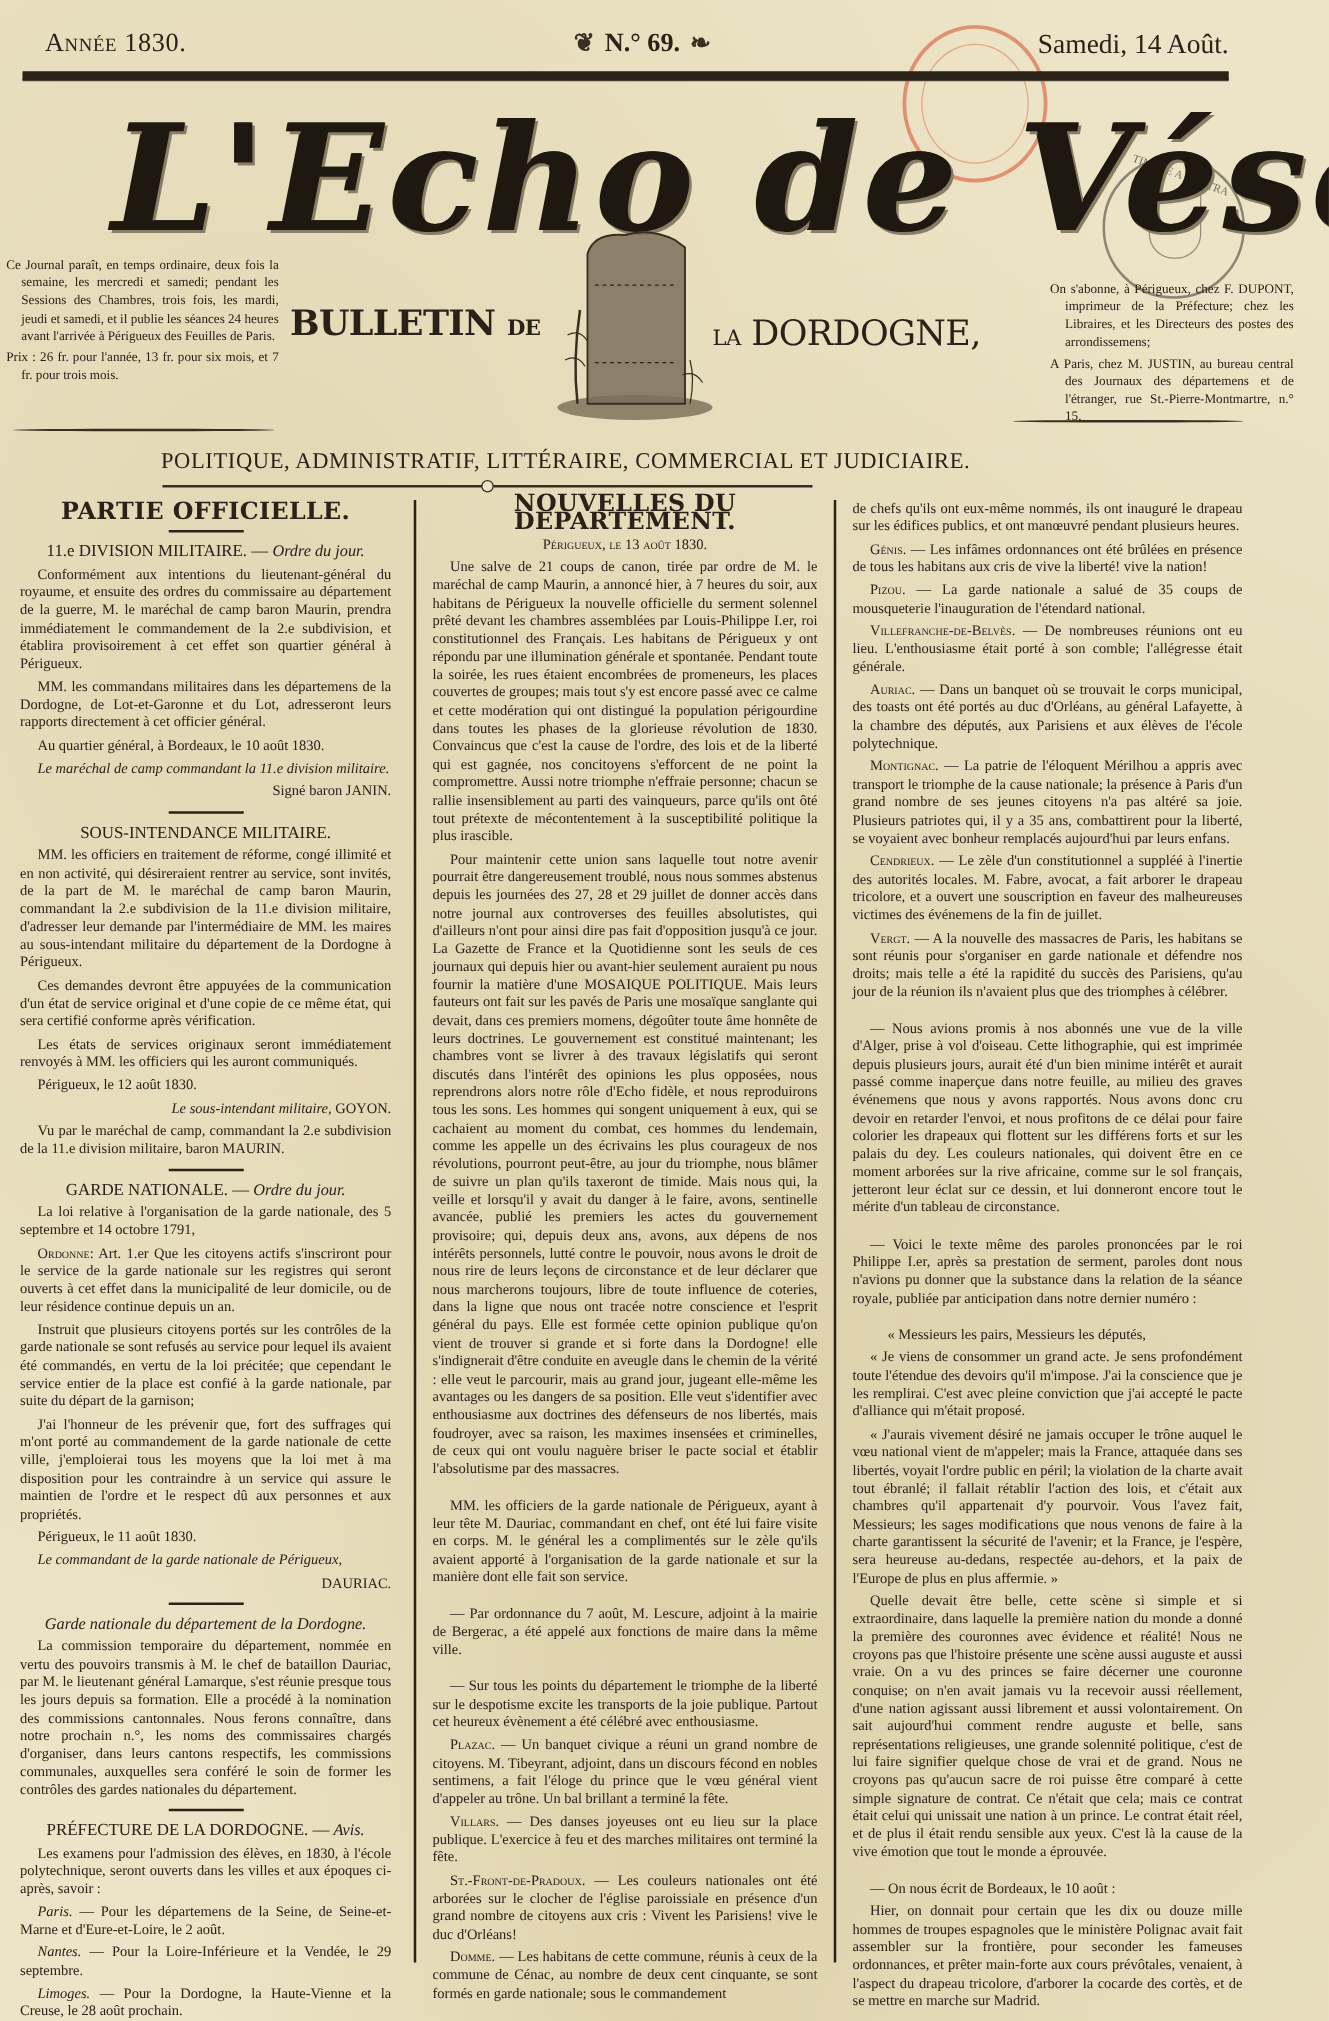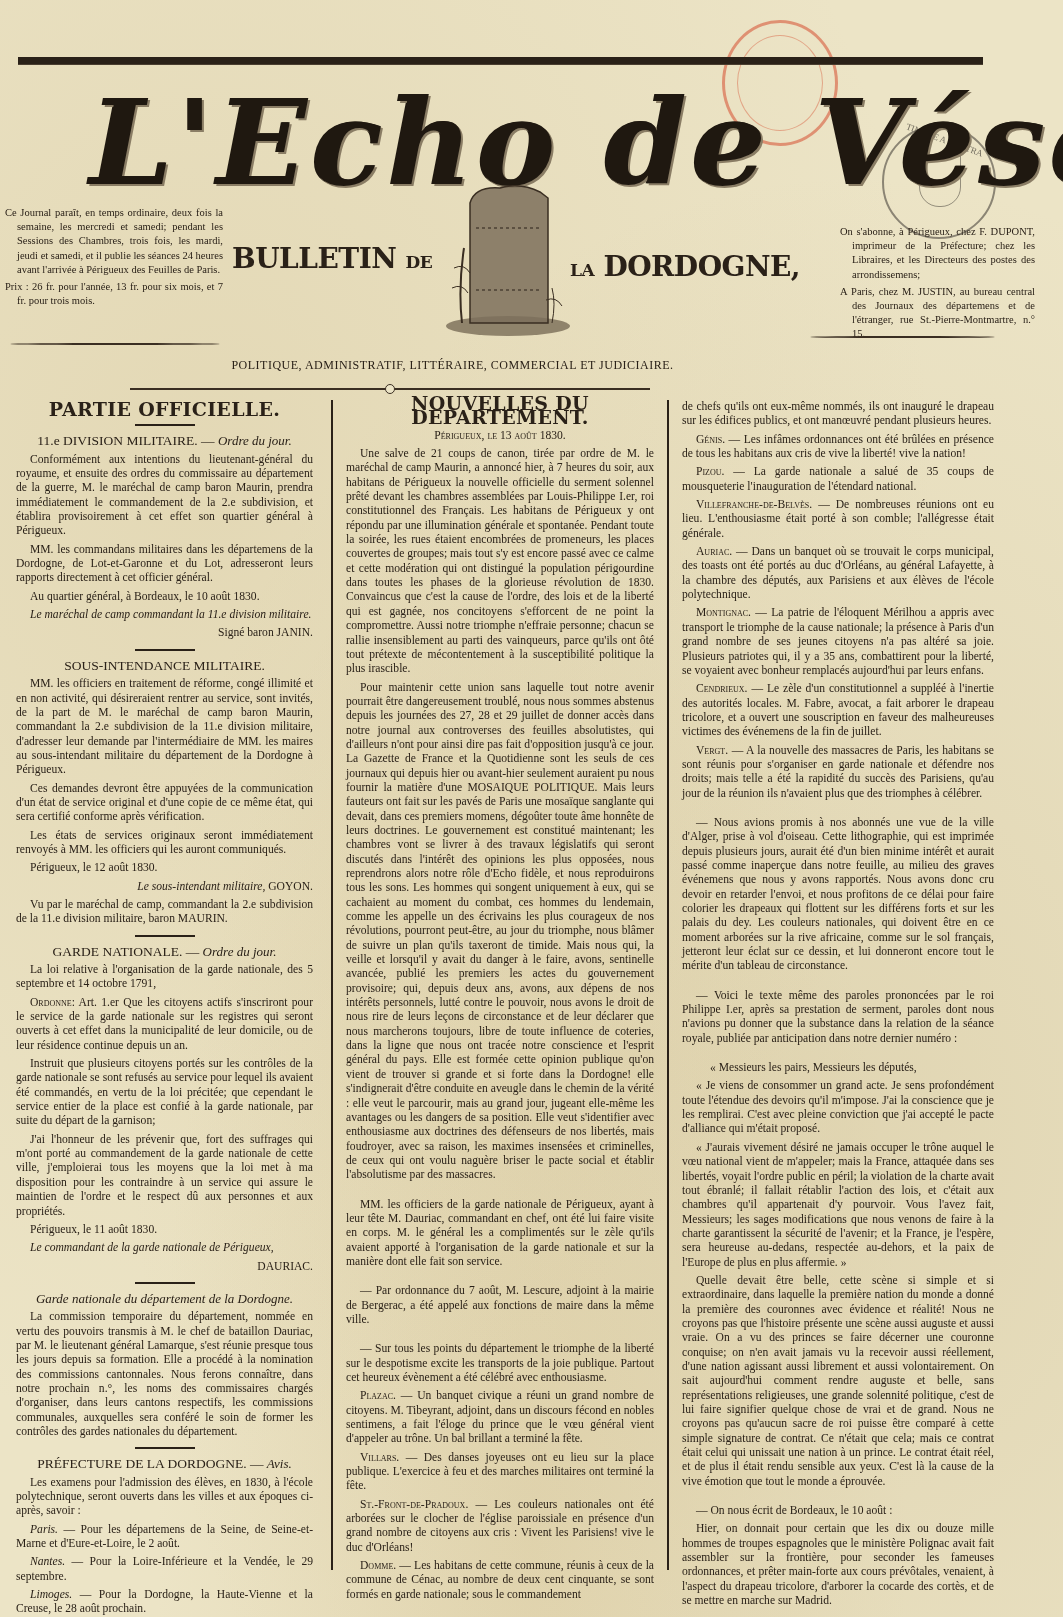--- a/index.html
+++ b/index.html
@@ -51,28 +51,28 @@
     font-size: 10.5px; line-height: 14.2px; text-align: justify;
   }
   .side-right p { margin: 0 0 3px 0; padding-left: 12px; text-indent: -12px; }
   .swash { position: absolute; height: 2px; background: #3a2e22; border-radius: 50%; }
 
   .bulletin-l {
     position: absolute; left: 232px; top: 242px; font-size: 28px; font-weight: bold;
     font-family: "DejaVu Serif", serif; letter-spacing: -0.5px;
   }
   .bulletin-r {
-    position: absolute; left: 570px; top: 250px; font-size: 28px; font-weight: bold;
+    position: absolute; left: 570px; top: 250px; font-size: 28px; font-weight: normal;
     font-family: "DejaVu Serif", serif; letter-spacing: -0.5px;
   }
   .bulletin-l .small, .bulletin-r .small { font-size: 17px; }
 
   .subtitle {
     position: absolute; top: 358px; left: 0; width: 905px; text-align: center;
-    font-size: 12px; letter-spacing: 0.5px;
+    font-size: 18px; letter-spacing: 0.5px;
   }
   .orn-rule { position: absolute; top: 388px; left: 130px; width: 520px; height: 2px; background: #3a2e22; }
   .orn-rule:after { content: ""; position: absolute; left: 255px; top: -4px; width: 8px; height: 8px; border: 1px solid #3a2e22; border-radius: 50%; background: #ece4c6; }
 
   
   .col { position: absolute; top: 396px; font-size: 11.6px; line-height: 14.35px; text-align: justify; hyphens: auto; }
   .col p { margin: 4px; text-indent: 14px; }
   .col p.sign { text-align: right; text-indent: 0; }
   .col p.it { font-style: italic; }
   .col p.center { text-align: center; text-indent: 0; }
@@ -105,20 +105,25 @@
 <body>
 
 <div class="page">
 
   <div class="stamp-red"></div>
   <div class="stamp-gray">
     <span class="txt">TIMBRE A L'EXTRA</span>
     <div class="shield"></div>
   </div>
 
+  <div class="topline">
+    <span class="year"><span class="sc">Année</span> <span>1830.</span></span>
+    <span class="num"><span class="orn">❦</span><span>N.° 69.</span><span class="orn">❧</span></span>
+    <span class="date">Samedi, 14 Août.</span>
+  </div>
   <div class="rule-top"></div>
 
   <div class="masthead">L'Echo de Vésone,</div>
 
   <svg class="tower" viewBox="0 0 135 160">
     <ellipse cx="68" cy="148" rx="62" ry="10" fill="#6a5c48" opacity="0.7"></ellipse>
     <path d="M30 145 L30 25 Q35 8 60 10 Q80 4 100 14 L108 20 L108 145 Z" fill="#7d705c" opacity="0.85"></path>
     <path d="M30 145 L30 25 Q35 8 60 10 Q80 4 100 14 L108 20 L108 145 Z" fill="none" stroke="#3a2e22" stroke-width="1.5"></path>
     <line x1="36" y1="50" x2="100" y2="50" stroke="#2a2118" stroke-dasharray="3 3"></line>
     <line x1="36" y1="112" x2="100" y2="112" stroke="#2a2118" stroke-dasharray="3 3"></line>

